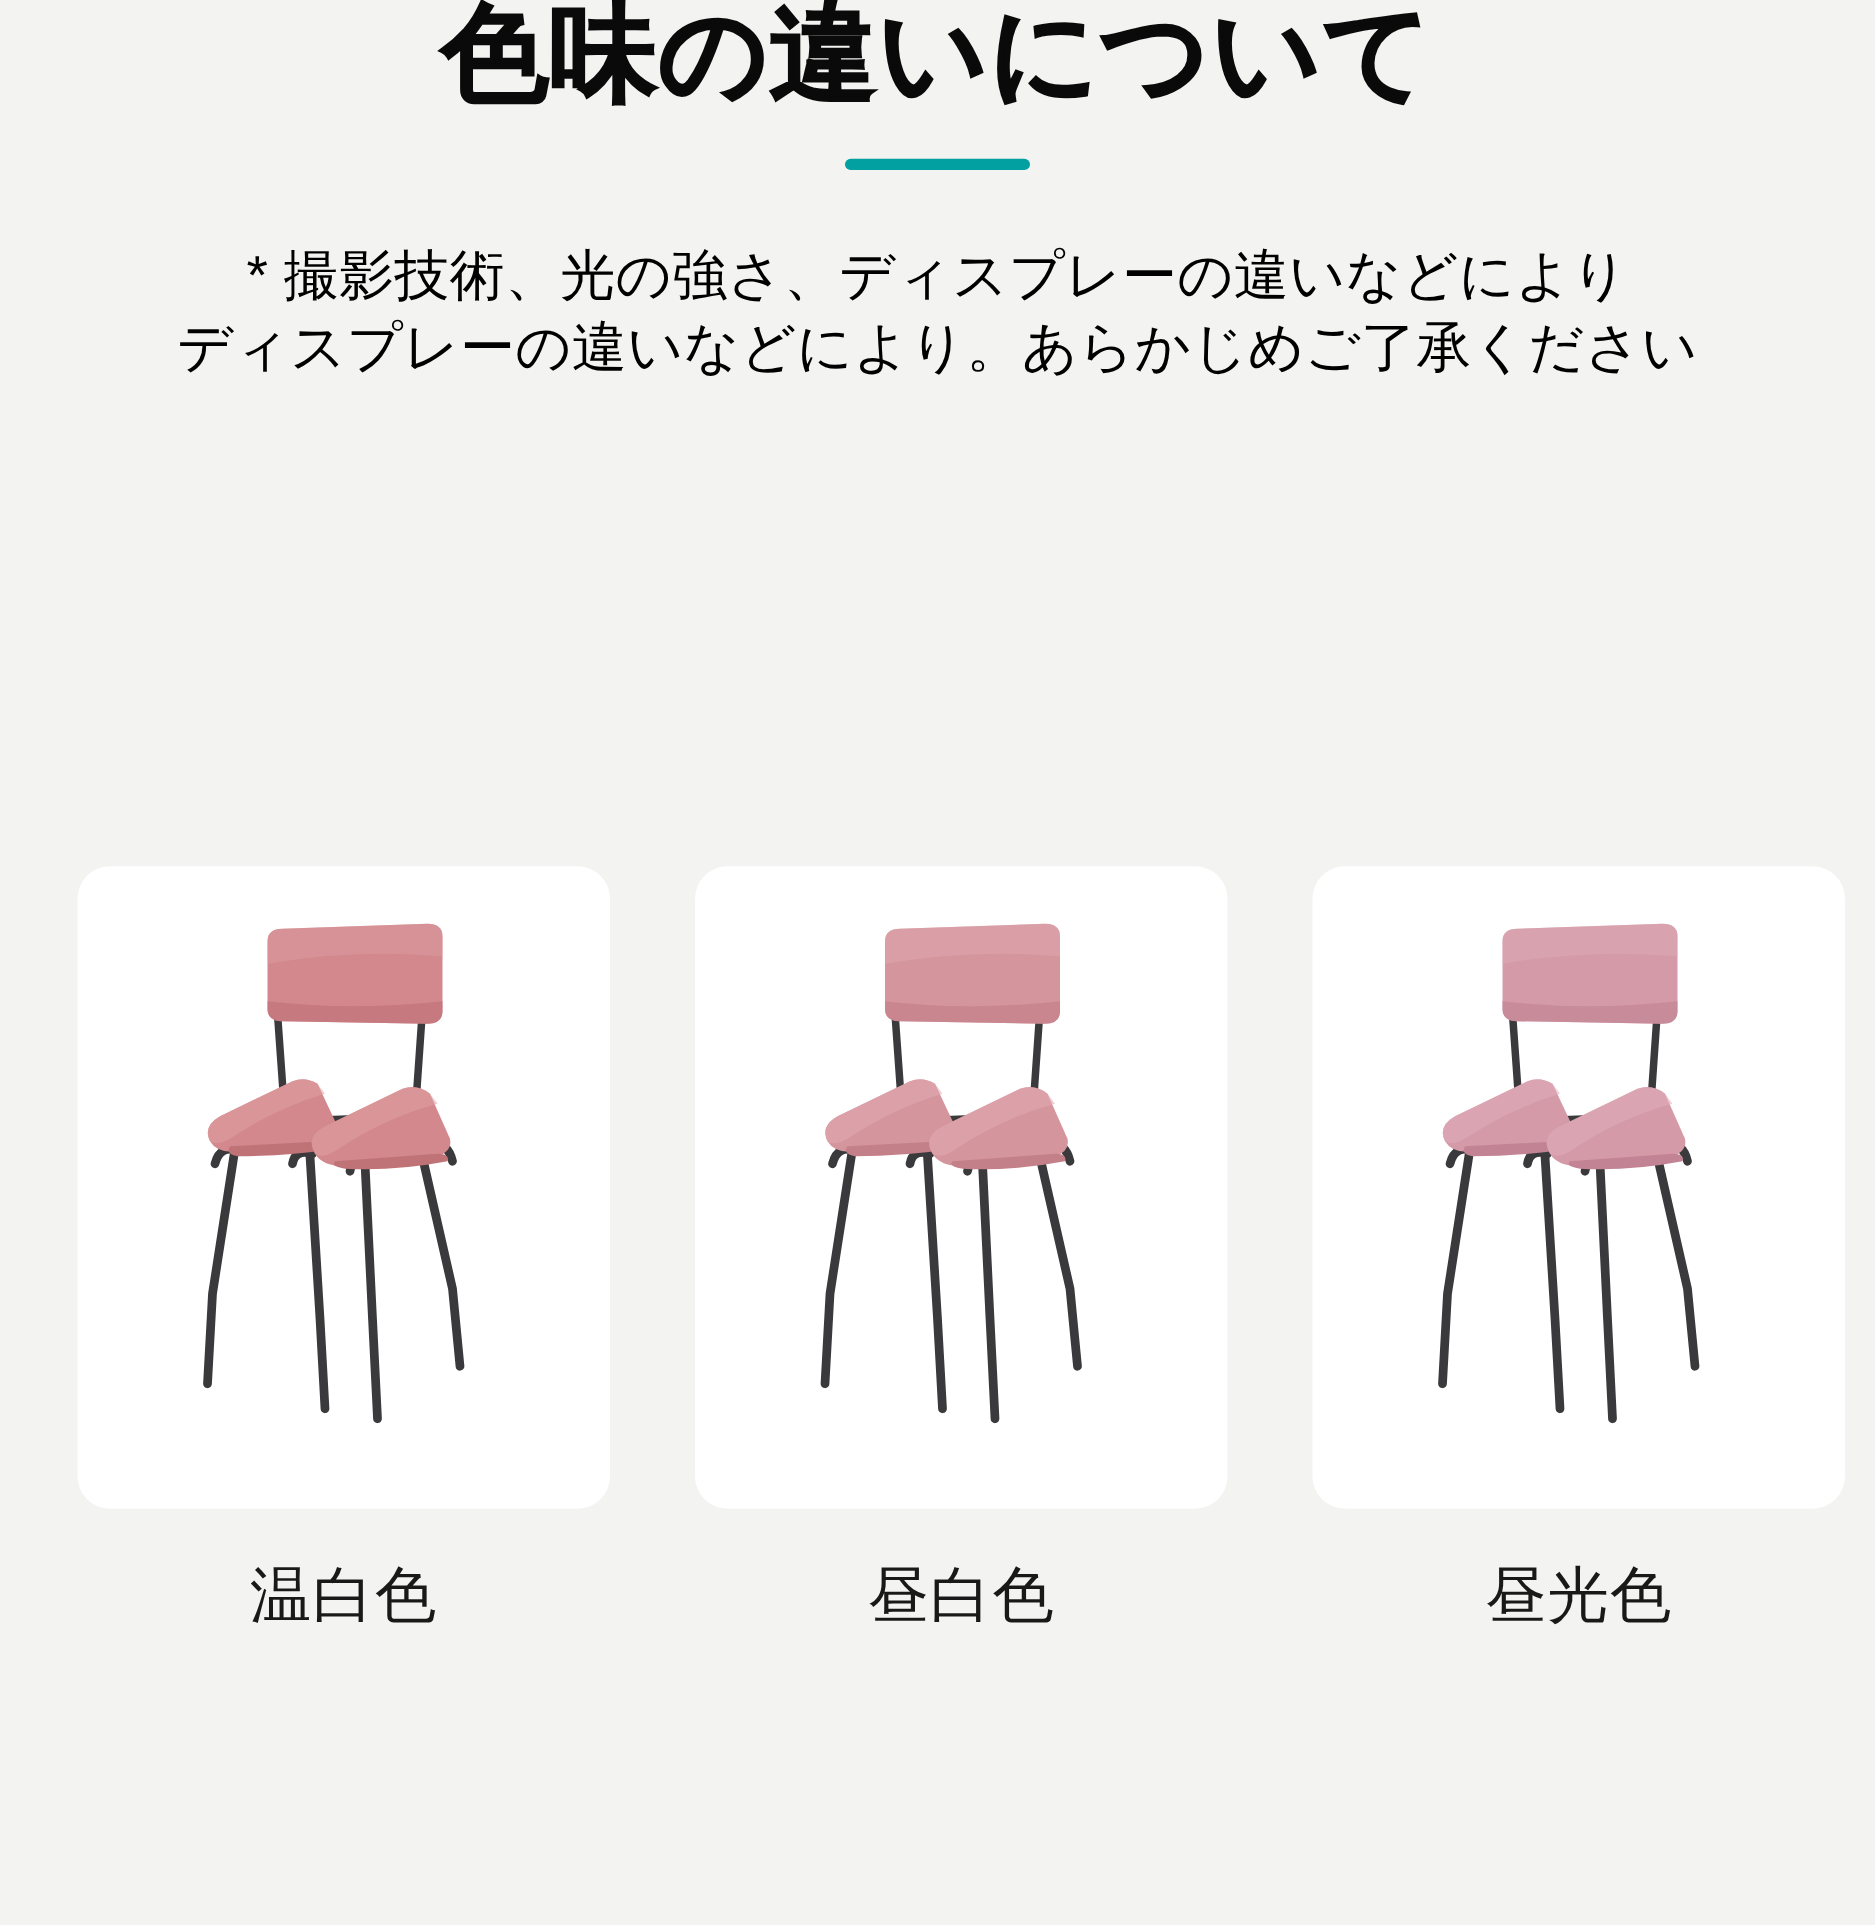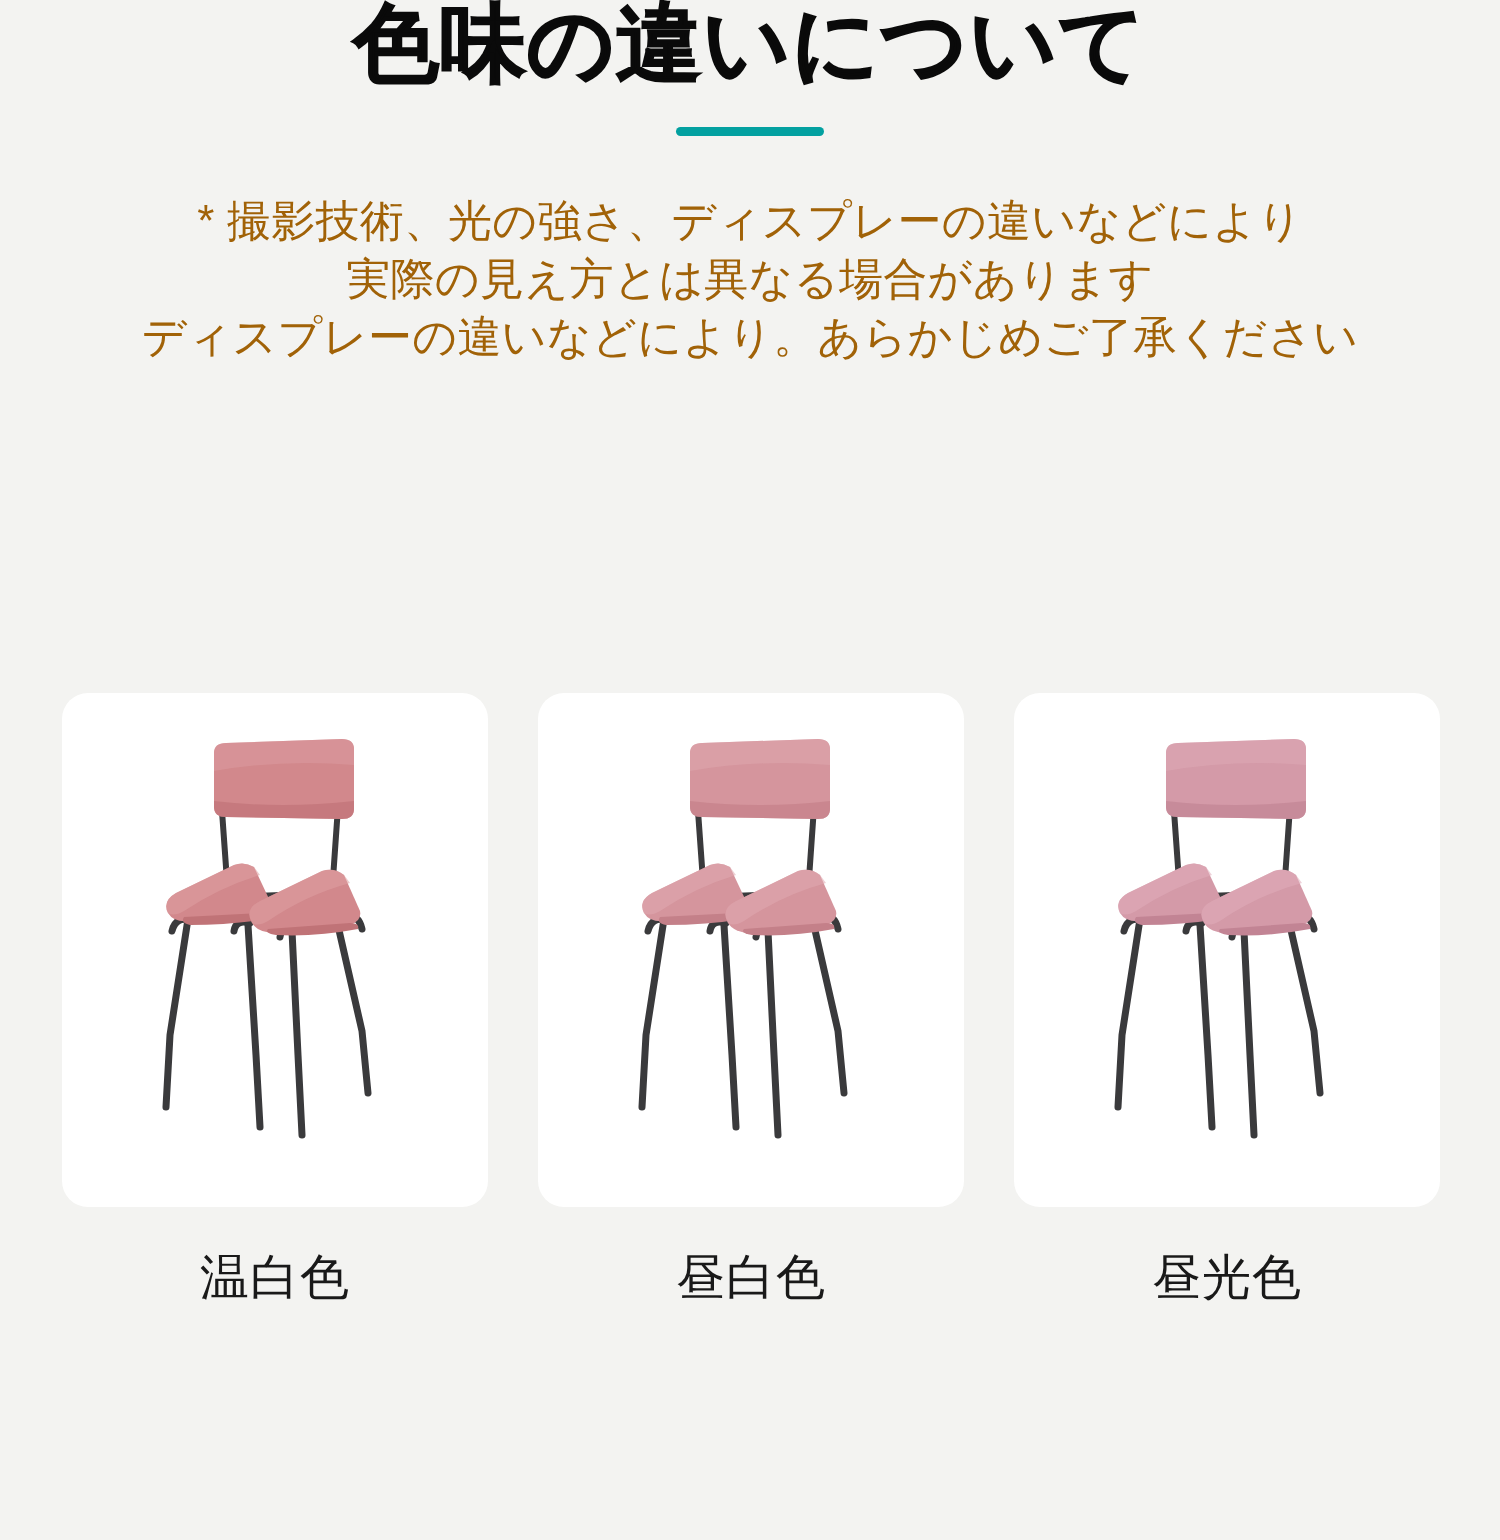--- a/index.html
+++ b/index.html
@@ -39,33 +39,33 @@
 
   
   .note-block {
     margin-top: 56px;
     text-align: center;
   }
   .note-line {
     font-size: 44px;
     line-height: 58px;
     font-weight: 400;
-    color: #a16207;
+    color: #000000;
     letter-spacing: 0.005em;
     white-space: nowrap;
   }
 
   
   .card-grid {
     position: absolute;
     top: 693px;
     left: 62px;
     width: 1378px;
     display: flex;
-    gap: 50px;
+    gap: 68px;
   }
   .swatch-col {
     width: 426px;
     display: flex;
     flex-direction: column;
     align-items: center;
   }
   .photo-card {
     width: 426px;
     height: 514px;
@@ -96,21 +96,20 @@
 </head>
 <body>
 
 <div class="heading-block">
   <h1 class="page-title">色味の違いについて</h1>
   <div class="title-accent"></div>
 </div>
 
 <div class="note-block">
   <div class="note-line">* 撮影技術、光の強さ、ディスプレーの違いなどにより</div>
-  <div class="note-line">実際の見え方とは異なる場合があります</div>
   <div class="note-line">ディスプレーの違いなどにより。あらかじめご了承ください</div>
 </div>
 
 <div class="card-grid">
 
   <div class="swatch-col">
     <div class="photo-card">
       <svg class="chair-svg" viewBox="0 0 330 430" xmlns="http://www.w3.org/2000/svg">
         <g id="c1-frame" stroke="#3A3A3C" fill="none" stroke-linecap="round">
           <path d="M78 184 L60 300 L56 372" stroke-width="7"></path>

